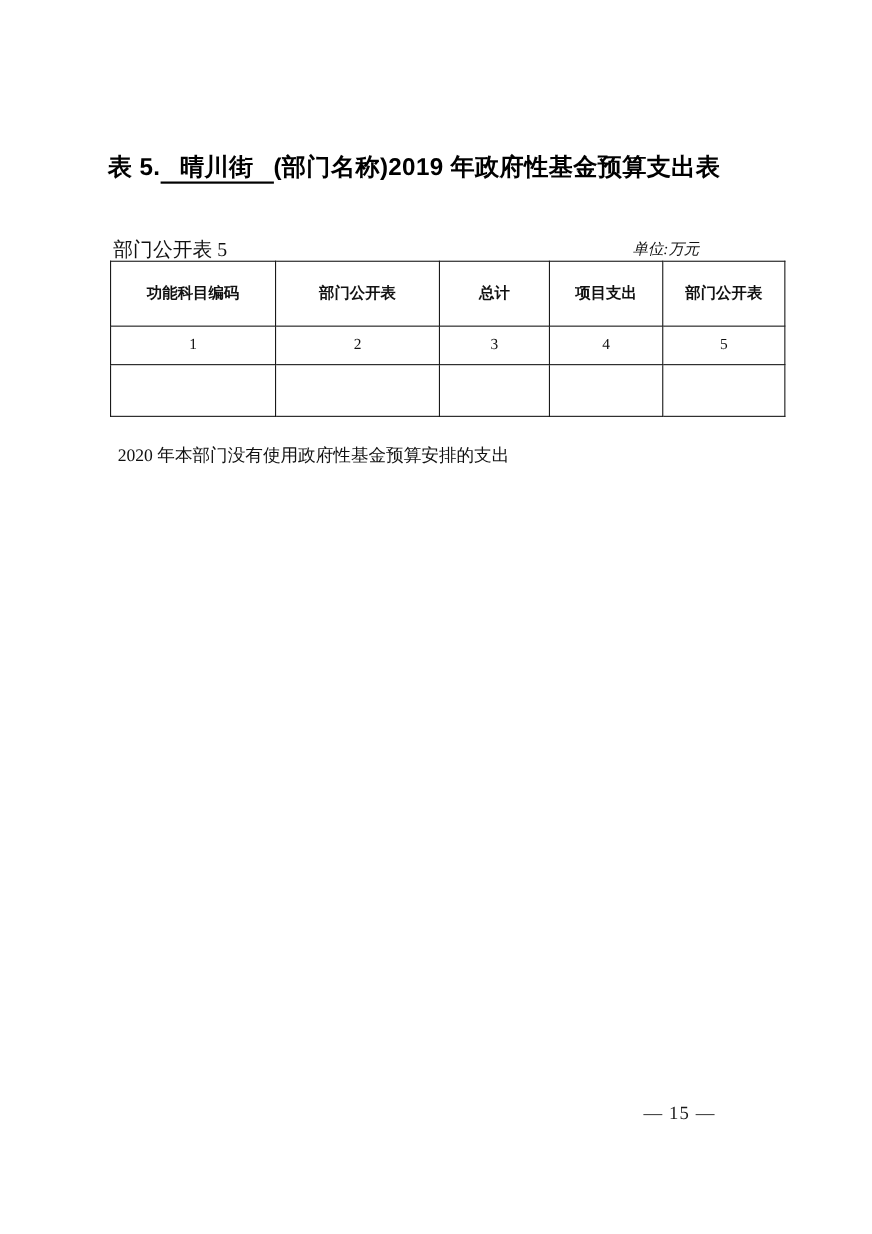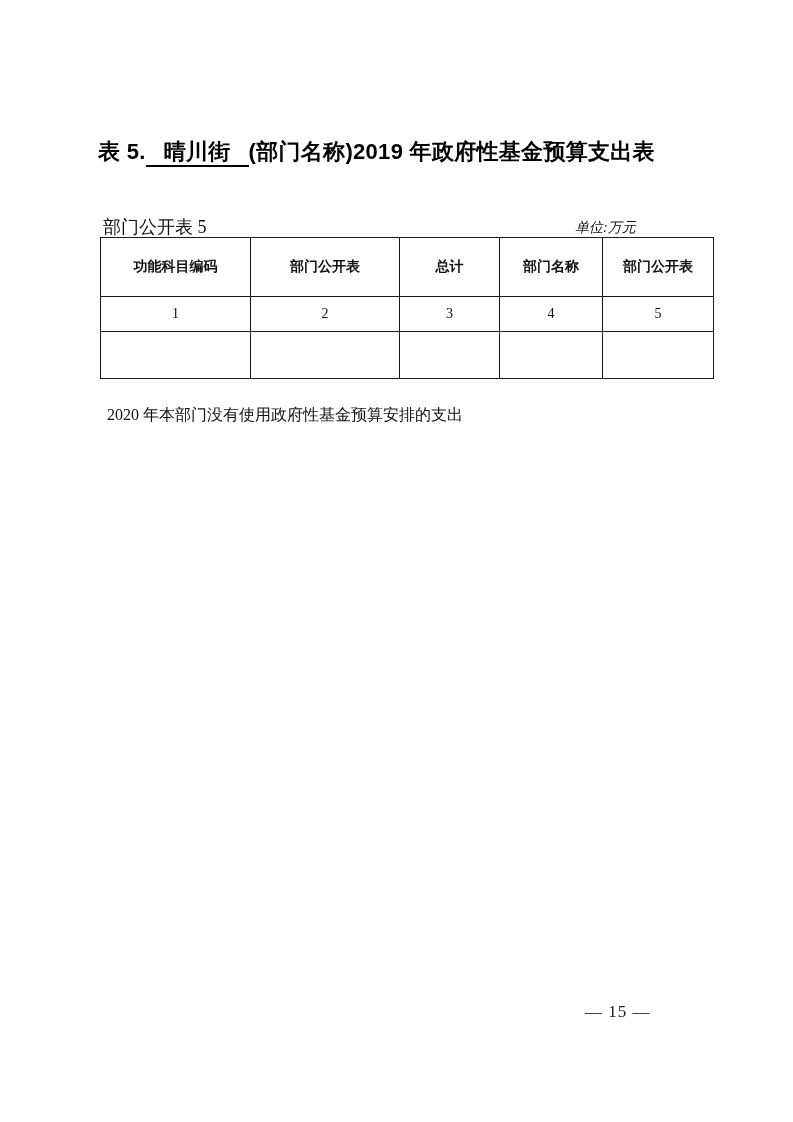--- a/index.html
+++ b/index.html
@@ -115,21 +115,21 @@
       <col style="width:149px">
       <col style="width:100px">
       <col style="width:103px">
       <col style="width:111px">
     </colgroup>
     <tbody>
       <tr class="row-header">
         <th>功能科目编码</th>
         <th>部门公开表</th>
         <th>总计</th>
-        <th>部门名称</th>
+        <th>项目支出</th>
         <th>部门公开表</th>
       </tr>
       <tr class="row-colnums">
         <td>1</td>
         <td>2</td>
         <td>3</td>
         <td>4</td>
         <td>5</td>
       </tr>
       <tr class="row-empty">

